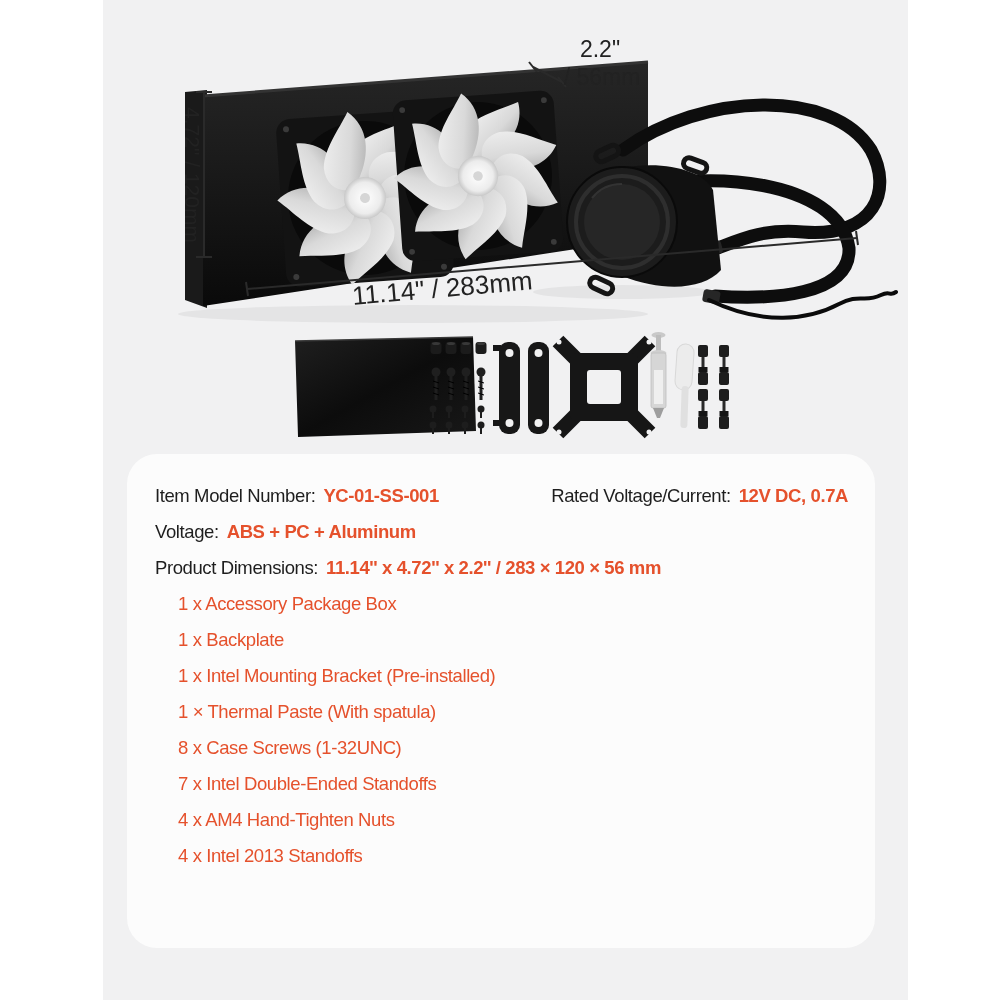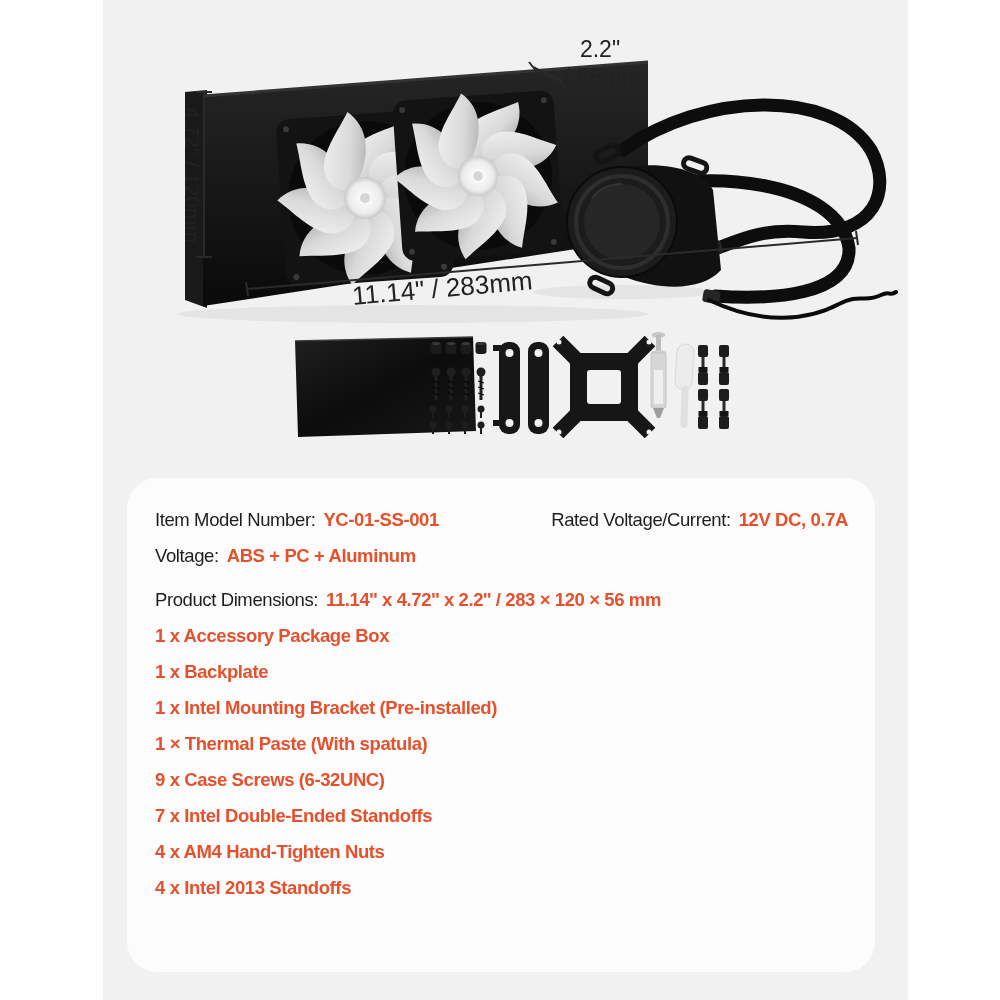--- a/index.html
+++ b/index.html
@@ -10,36 +10,36 @@
   }
   .panel{
     position:absolute;left:103px;top:0;width:805px;height:1000px;
     background:#f1f1f2;
   }
   .hero{
     position:absolute;left:103px;top:0;width:805px;height:460px;
   }
   .dim-text{fill:#222222;font-family:"Liberation Sans",sans-serif;}
   .card{
-    position:absolute;left:127px;top:478px;width:748px;height:494px;
+    position:absolute;left:127px;top:454px;width:748px;height:494px;
     background:#fcfcfc;border-radius:30px;
     padding:24px 27px 0 28px;box-sizing:border-box;
   }
   .spec-row{
     display:flex;justify-content:space-between;align-items:center;
     height:36px;white-space:nowrap;
     font-size:18.5px;letter-spacing:-0.4px;color:#1e1e1e;
   }
-  .spec-row.single{justify-content:flex-start;margin-top:8px;}
+  .spec-row.single{justify-content:flex-start;}
   .pair{display:flex;align-items:center;white-space:nowrap;}
   .lbl{color:#1e1e1e;font-weight:400;}
   .val{color:#e5512c;font-weight:700;margin-left:8px;}
   .pkg{
     height:36px;display:flex;align-items:center;white-space:nowrap;
-    color:#e5512c;font-weight:700;font-size:18.5px;letter-spacing:-0.4px;
+    color:#e5512c;font-weight:400;font-size:18.5px;letter-spacing:-0.4px;margin-left:23px;
   }
 </style>
 </head>
 <body>
 
 <div class="panel"></div>
 
 <svg class="hero" viewBox="0 0 805 460">
   <defs>
     <linearGradient id="bladeG" x1="0" y1="0" x2="1" y2="1">
@@ -292,17 +292,17 @@
     <div class="pair">
       <span class="lbl">Product Dimensions:</span>
       <span class="val">11.14'' x 4.72'' x 2.2'' / 283 × 120 × 56 mm</span>
     </div>
   </div>
 
   <div class="pkg">1 x Accessory Package Box</div>
   <div class="pkg">1 x Backplate</div>
   <div class="pkg">1 x Intel Mounting Bracket (Pre-installed)</div>
   <div class="pkg">1 × Thermal Paste (With spatula)</div>
-  <div class="pkg">9 x Case Screws (6-32UNC)</div>
+  <div class="pkg">8 x Case Screws (1-32UNC)</div>
   <div class="pkg">7 x Intel Double-Ended Standoffs</div>
   <div class="pkg">4 x AM4 Hand-Tighten Nuts</div>
   <div class="pkg">4 x Intel 2013 Standoffs</div>
 </div>
 
 </body></html>

